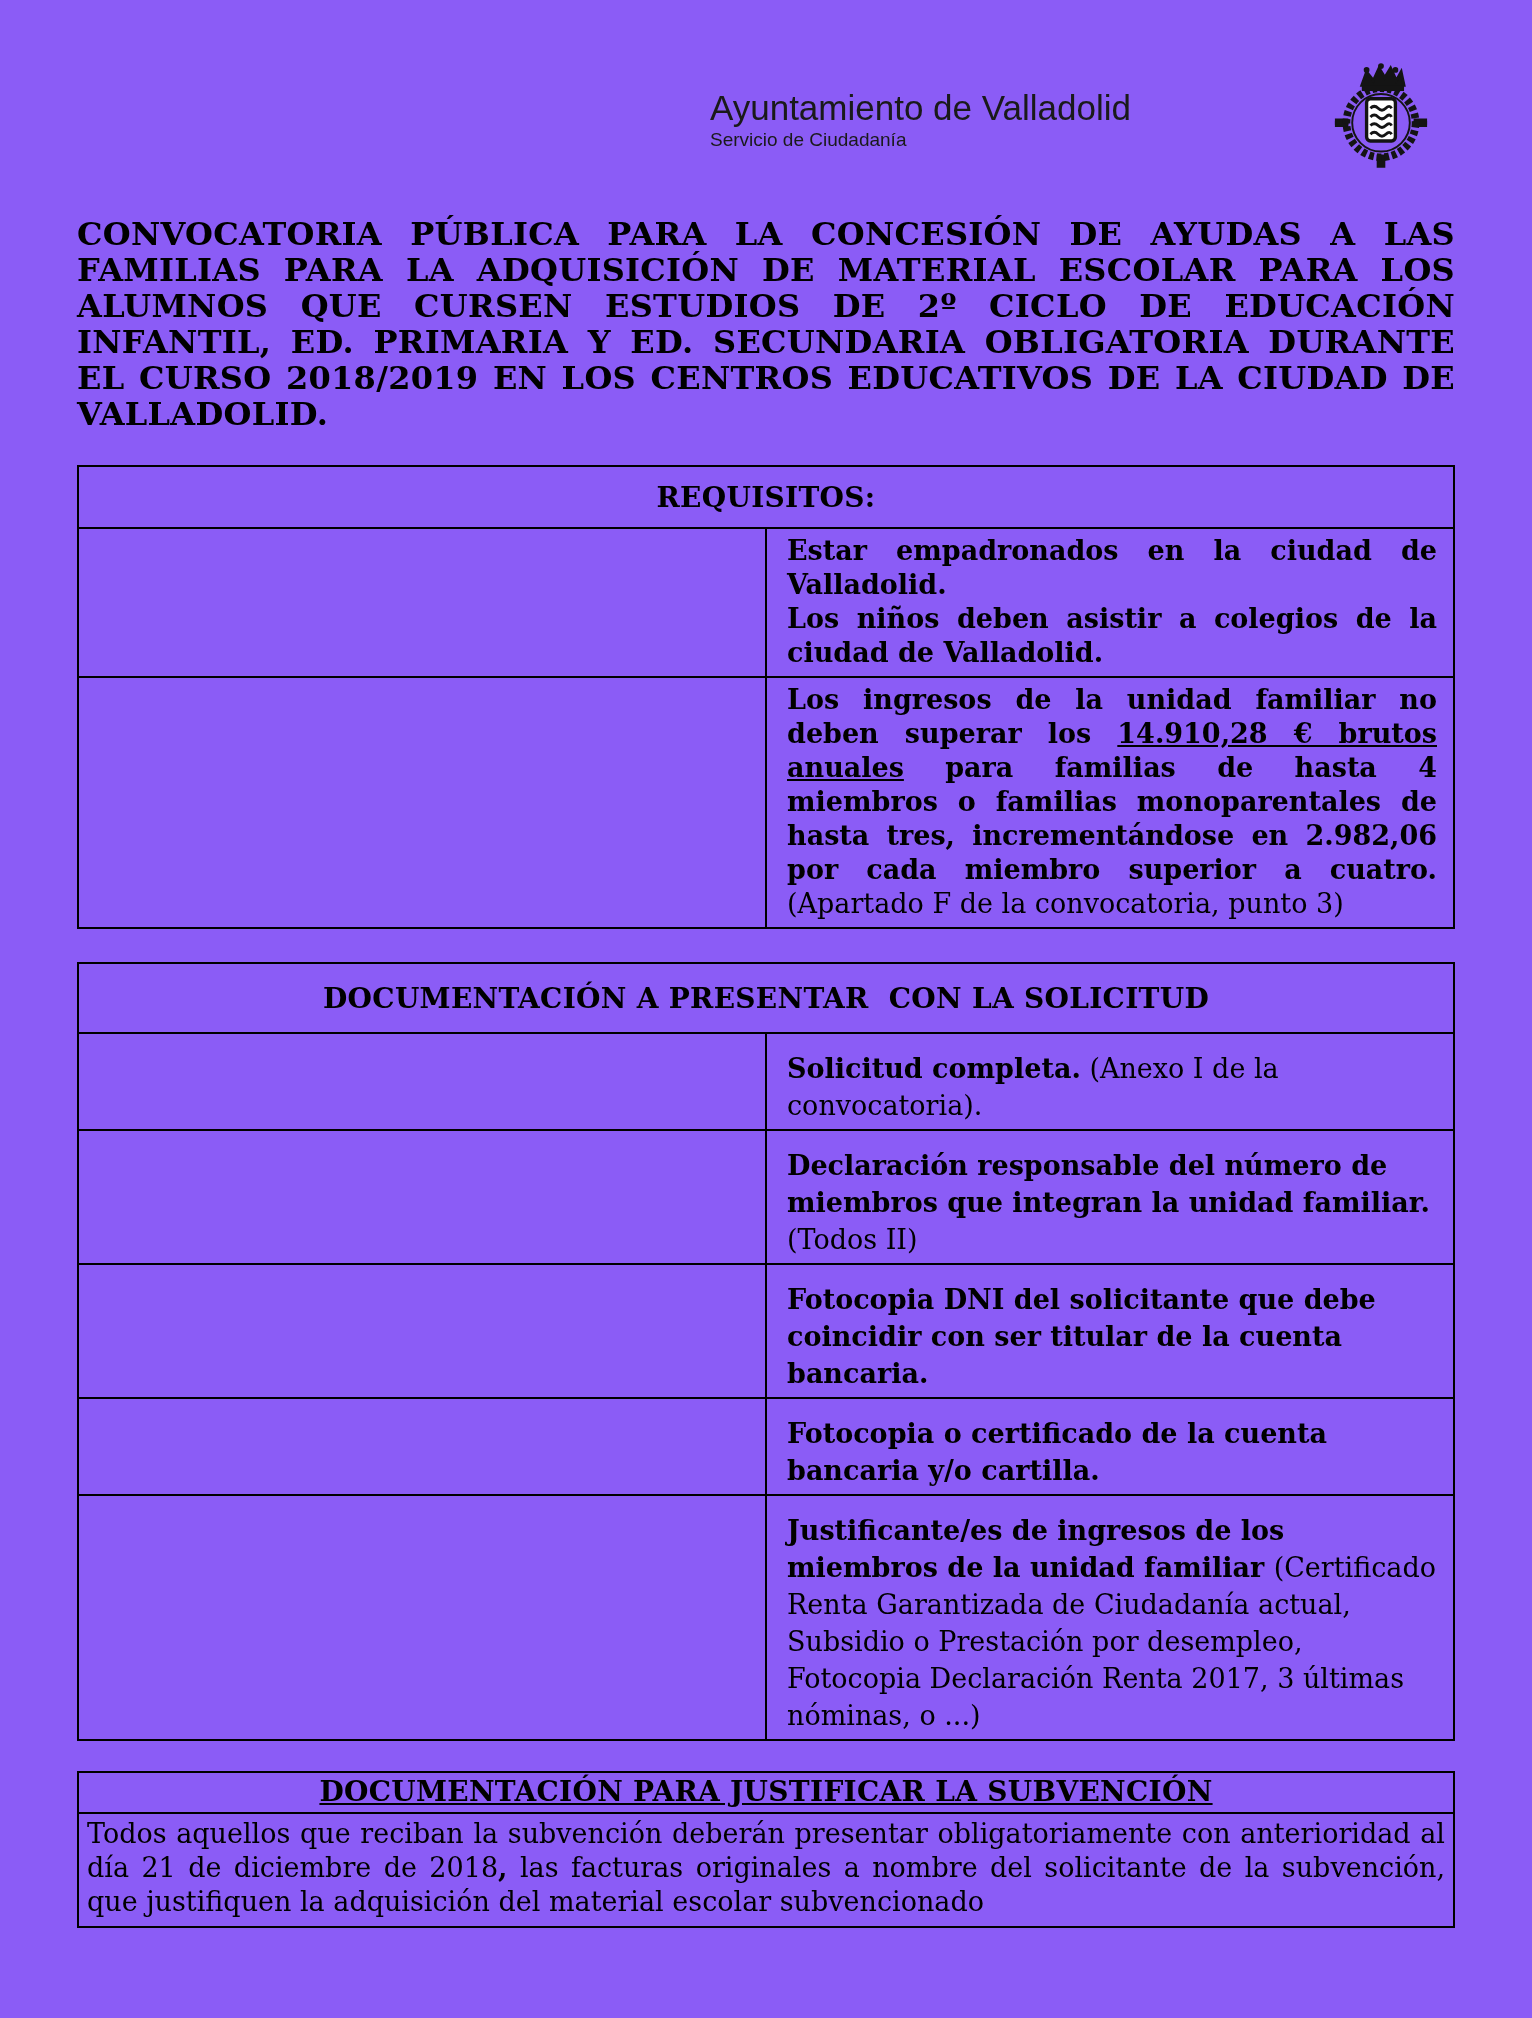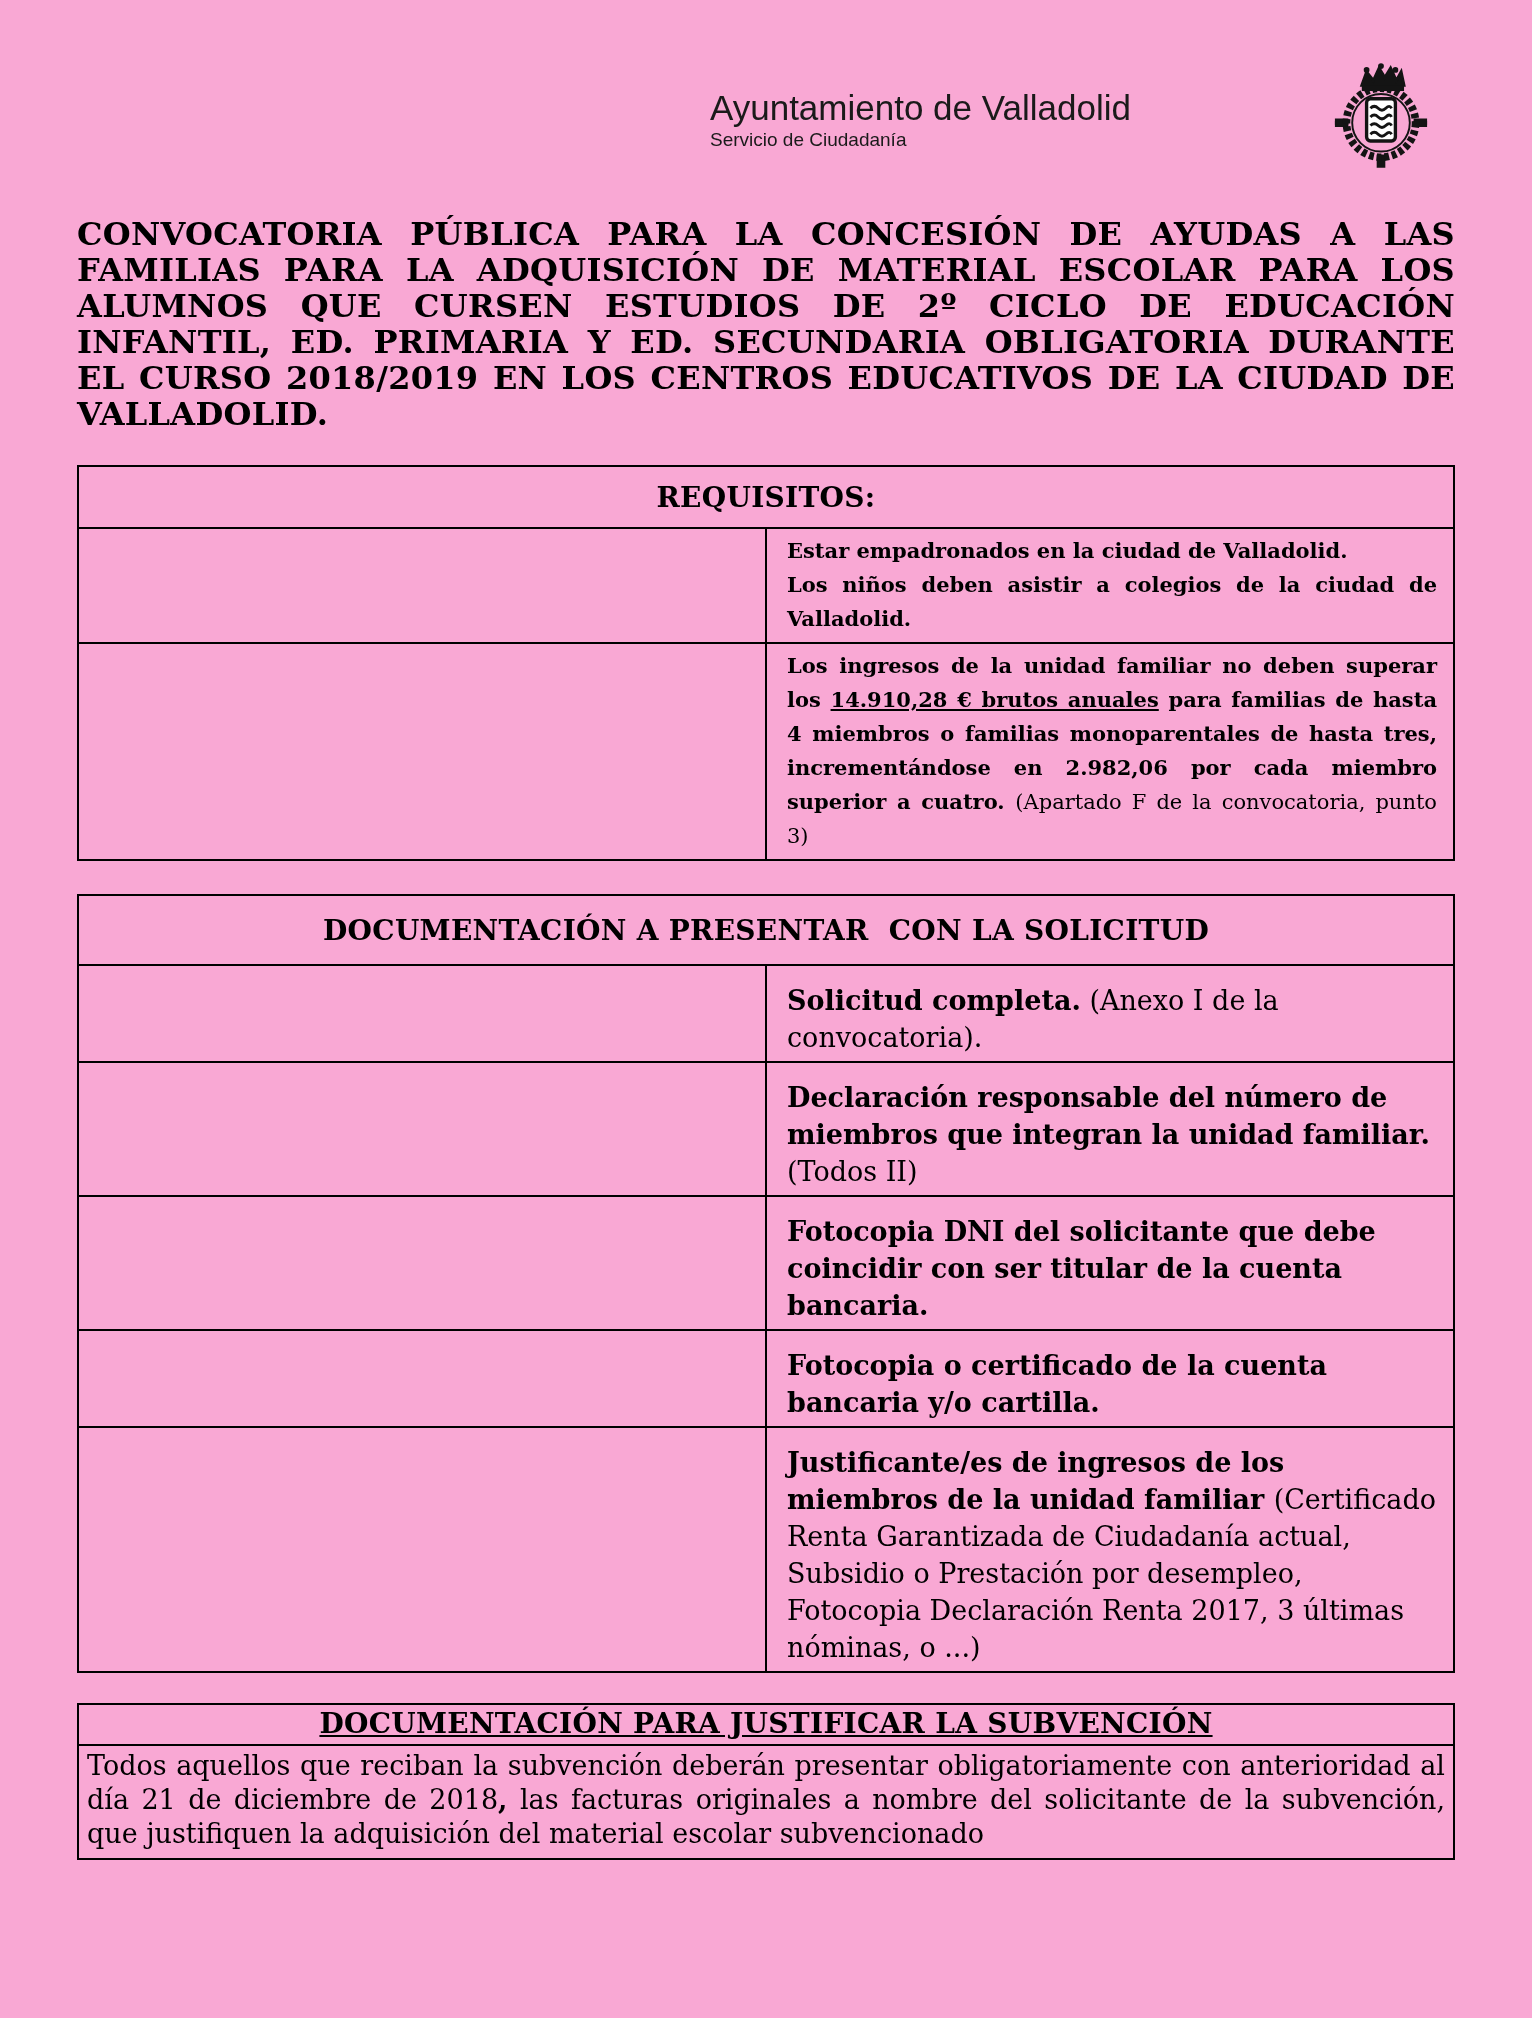--- a/index.html
+++ b/index.html
@@ -1,20 +1,20 @@
 <!DOCTYPE html>
 <html><head>
 <meta charset="utf-8">
 <style>
   html, body { margin: 0; padding: 0; background: #ffffff; }
   .page {
     position: relative;
     width: 1532px;
     height: 2018px;
-    background: #f9a8d4;
+    background: #8b5cf6;
     color: #000000;
     font-family: "DejaVu Serif", serif;
     overflow: hidden;
   }
   .content { margin: 0 77px; }
 
   
   .letterhead { position: relative; height: 128px; padding-top: 52px; }
   .lh-text { position: absolute; left: 633px; top: 88px; font-family: "Liberation Sans", sans-serif; }
   .lh-org { font-size: 35px; line-height: 40px; color: #1a1a1a; }
@@ -37,21 +37,21 @@
   table.block { width: 100%; border-collapse: collapse; table-layout: fixed; }
   table.block, table.block td { border: 2px solid #000; }
   td.thead {
     font-weight: bold; text-align: center; vertical-align: middle;
     font-size: 28px; white-space: pre-wrap; letter-spacing: 0.3px; border-radius: 9px;
   }
   .req-table { margin-top: 33px; }
   .req-table td.thead { height: 58px; }
   .req-table td.check-col, .doc-table td.check-col { width: 93px; }
   .req-table td.content {
-    padding: 5px 16px 6px 20px; font-size: 21px; line-height: 34px;
+    padding: 5px 16px 6px 20px; font-size: 27px; line-height: 34px;
     text-align: justify; text-align-last: left; vertical-align: middle;
   }
   .doc-table { margin-top: 33px; }
   .doc-table td.thead { height: 66px; }
   .doc-table td.content {
     padding: 16px 16px 5px 20px; font-size: 27px; line-height: 37px;
     text-align: left; vertical-align: middle;
   }
 
   .seg-bold { font-weight: bold; }

